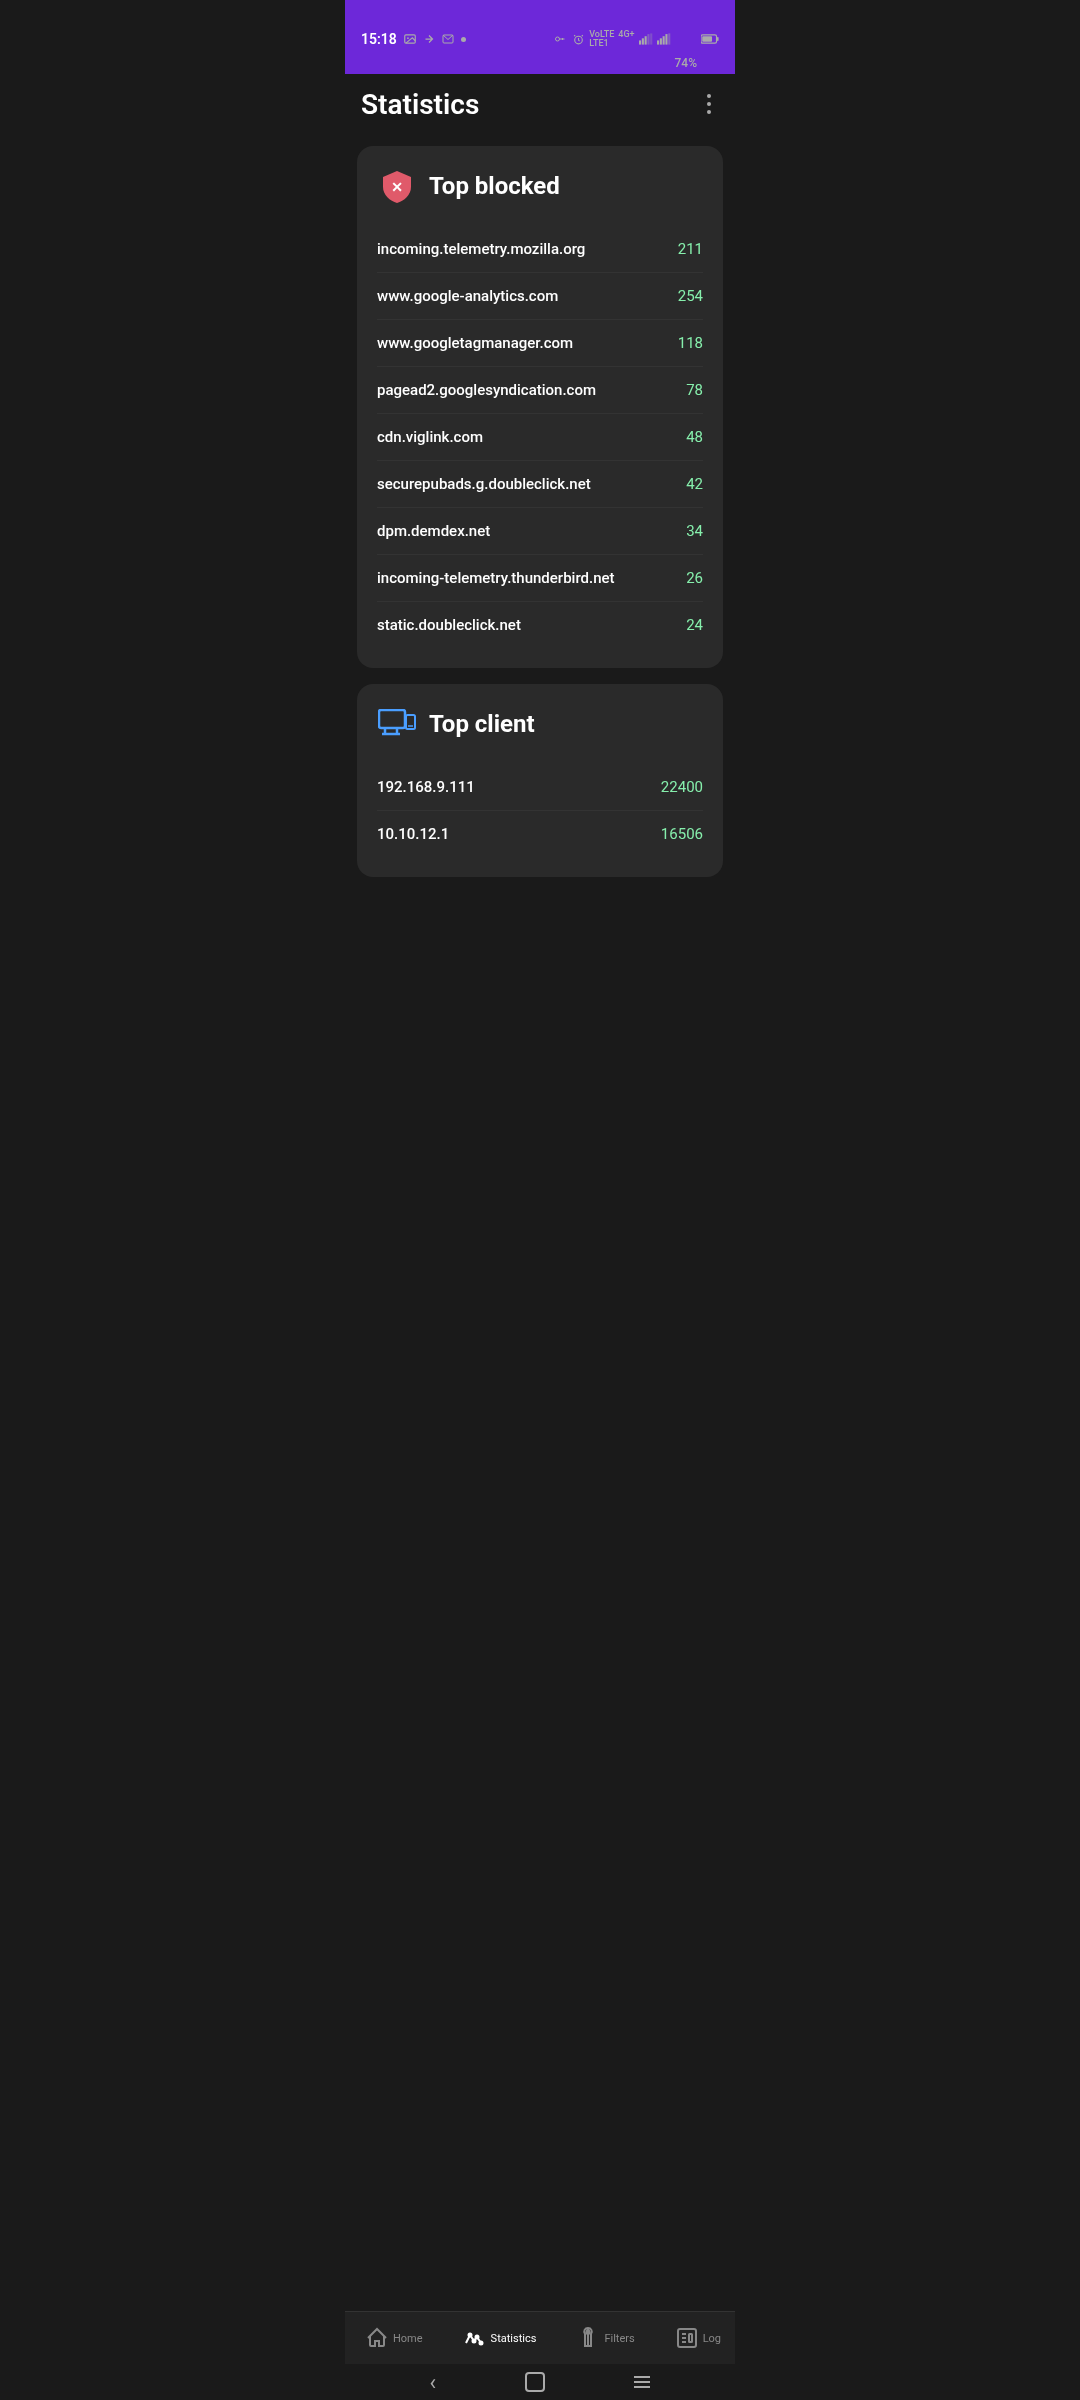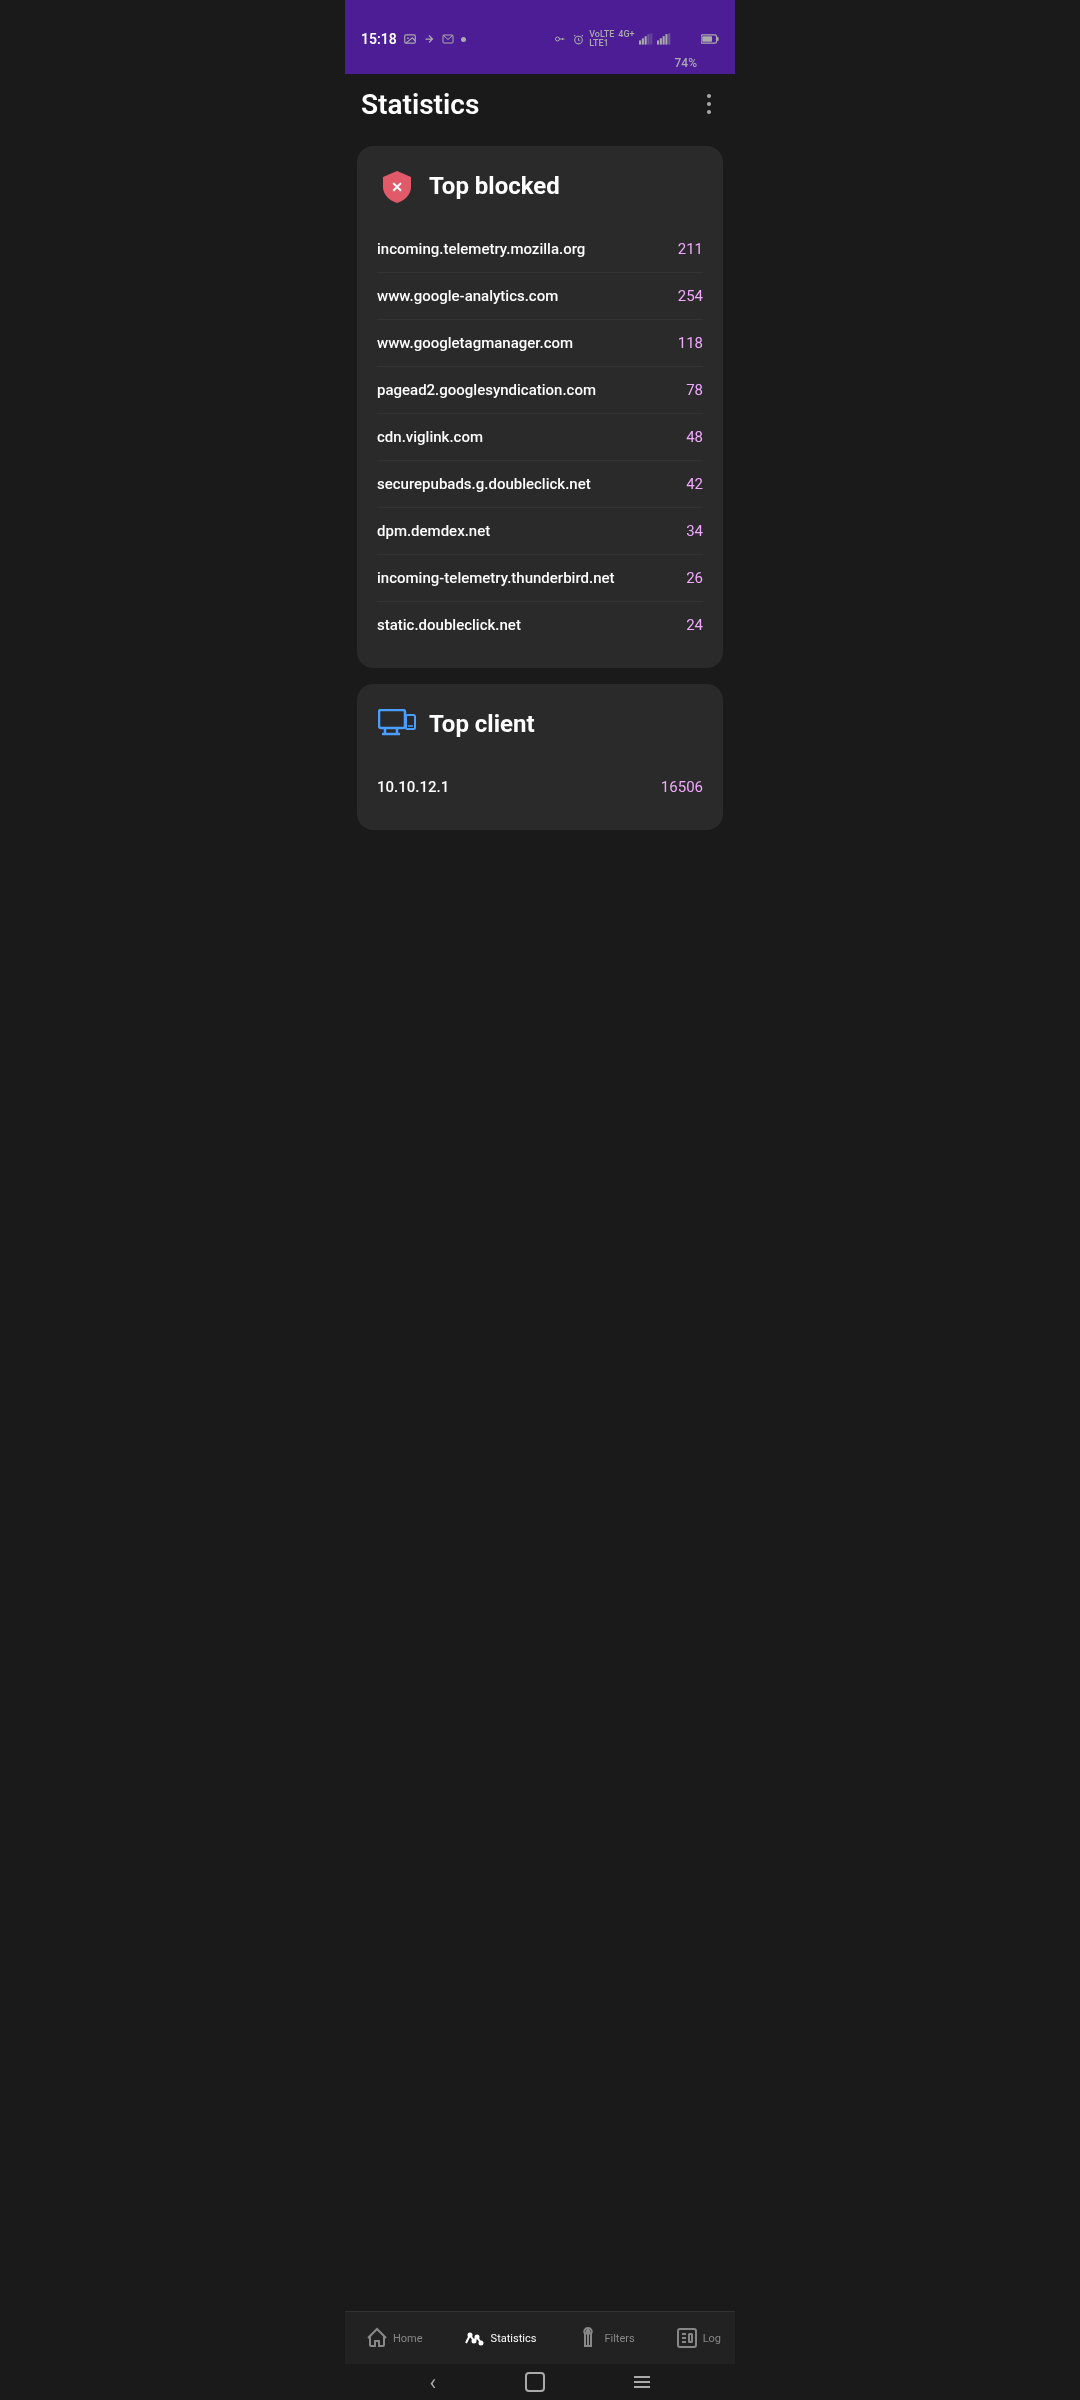--- a/index.html
+++ b/index.html
@@ -15,21 +15,21 @@
       position: relative;
       overflow-x: hidden;
     }
 
     
     .status-bar {
       display: flex;
       justify-content: space-between;
       align-items: center;
       padding: 8px 16px 4px;
-      background: #4c1d95;
+      background: #6d28d9;
       font-size: 13px;
       font-weight: 500;
     }
 
     .status-left {
       display: flex;
       align-items: center;
       gap: 6px;
     }
 
@@ -128,21 +128,21 @@
     .list-item-domain {
       font-size: 15px;
       color: #ffffff;
       font-weight: 500;
       flex: 1;
       padding-right: 12px;
     }
 
     .list-item-count {
       font-size: 15px;
-      color: #f0abfc;
+      color: #86efac;
       font-weight: 400;
       min-width: 40px;
       text-align: right;
     }
 
     
     .bottom-nav {
       position: fixed;
       bottom: 36px;
       left: 50%;
@@ -334,20 +334,24 @@
           <line x1="4" y1="25" x2="22" y2="25" stroke="#4a9eff" stroke-width="2.5"></line>
 
           <rect x="28" y="6" width="9" height="14" rx="1.5" stroke="#4a9eff" stroke-width="2" fill="none"></rect>
           <line x1="30" y1="17" x2="35" y2="17" stroke="#4a9eff" stroke-width="1.5"></line>
         </svg>
       </div>
       <span class="card-title">Top client</span>
     </div>
 
     <div class="list-item">
+      <span class="list-item-domain">192.168.9.111</span>
+      <span class="list-item-count">22400</span>
+    </div>
+    <div class="list-item">
       <span class="list-item-domain">10.10.12.1</span>
       <span class="list-item-count">16506</span>
     </div>
   </div>
 
 </div>
 
 <nav class="bottom-nav">
   <div class="nav-item">
     <svg width="24" height="24" viewBox="0 0 24 24" fill="none" stroke="#888" stroke-width="2">

